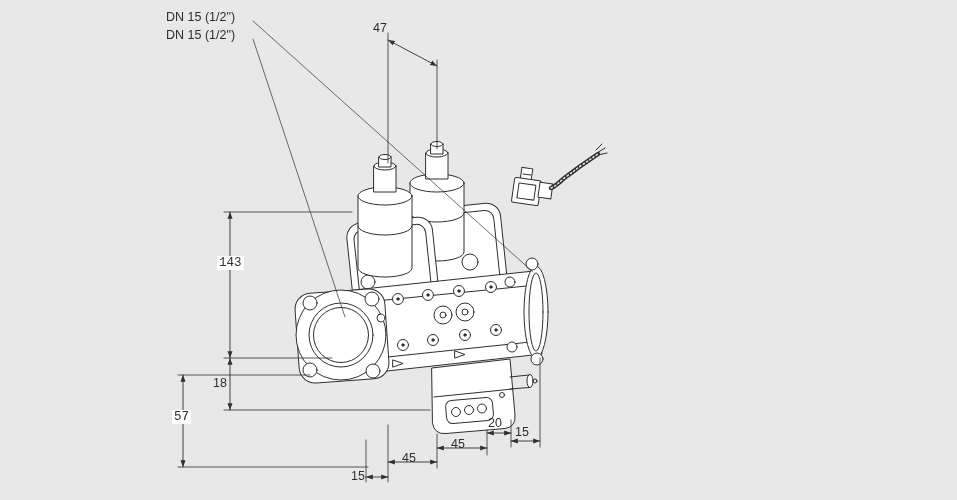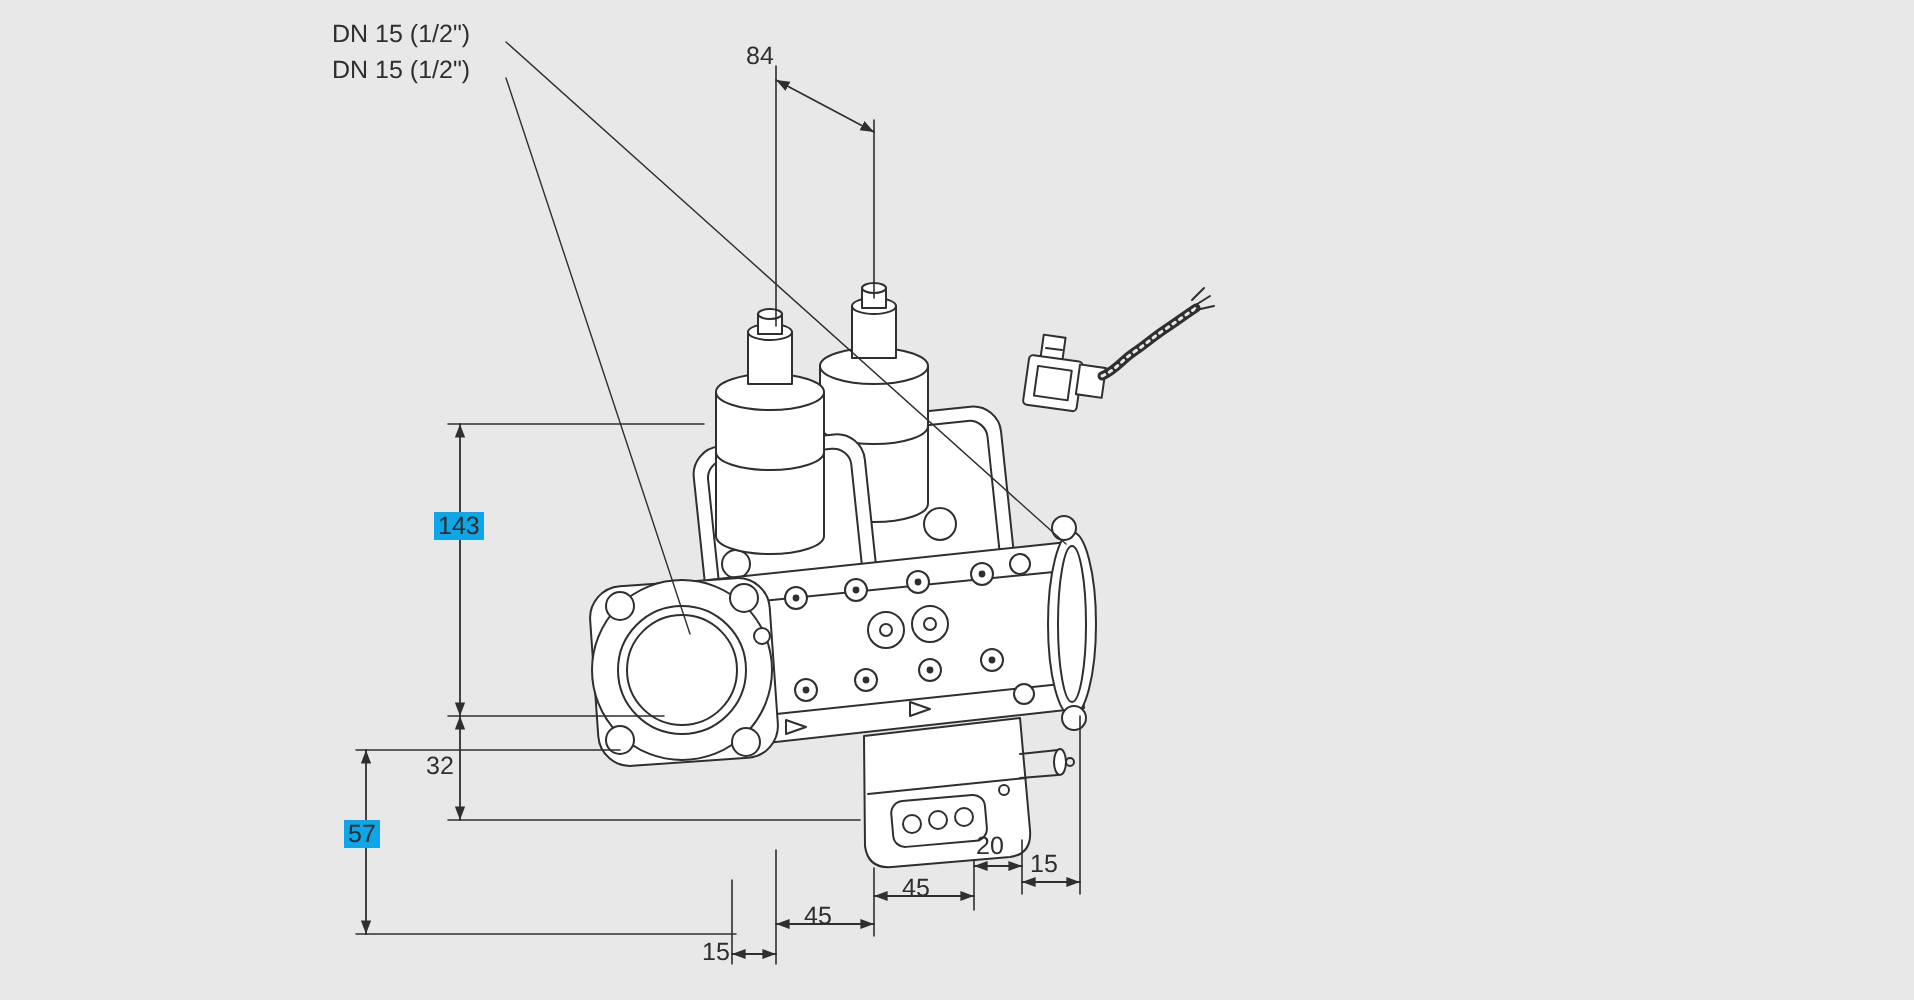--- a/index.html
+++ b/index.html
@@ -1,20 +1,20 @@
 <!DOCTYPE html>
 <html><head>
 <meta charset="utf-8">
 <style>
   html,body{margin:0;padding:0;background:#e8e8e8;}
   .stage{position:relative;width:957px;height:500px;background:#e8e8e8;overflow:hidden;
          font-family:"Liberation Sans",sans-serif;}
   .stage svg{position:absolute;left:0;top:0;}
   .lbl{position:absolute;font-size:12.5px;line-height:14px;color:#2e2e2e;white-space:pre;}
-  .lbl.bg{background:#0ea5e9;padding:0 2px;}
+  .lbl.bg{background:#ffffff;padding:0 2px;font-family:Liberation Mono, monospace;}
 </style>
 </head>
 <body>
 
 <div class="stage">
 
   <svg width="957" height="500" viewBox="0 0 957 500">
     <defs>
       <marker id="arw" viewBox="0 0 10 10" refX="8.5" refY="5" markerWidth="8" markerHeight="8" markerUnits="userSpaceOnUse" orient="auto-start-reverse">
         <path d="M0,1.8 L8.5,5 L0,8.2 Z" fill="#2f2f2f"></path>
@@ -149,23 +149,23 @@
         <path d="M437,448 L487,448" marker-start="url(#arw)" marker-end="url(#arw)"></path>
         <path d="M487,433 L511,433" marker-start="url(#arw)" marker-end="url(#arw)"></path>
         <path d="M511,441 L540,441" marker-start="url(#arw)" marker-end="url(#arw)"></path>
       </g>
     </g>
   </svg>
 
   <span class="lbl" style="left:166px;top:10px">DN 15 (1/2")</span>
   <span class="lbl" style="left:166px;top:28px">DN 15 (1/2")</span>
 
-  <span class="lbl" style="left:373px;top:21px">84</span>
+  <span class="lbl" style="left:373px;top:21px">47</span>
   <span class="lbl bg" style="left:217px;top:256px">143</span>
-  <span class="lbl" style="left:213px;top:376px">32</span>
+  <span class="lbl" style="left:213px;top:376px">18</span>
   <span class="lbl bg" style="left:172px;top:410px">57</span>
 
   <span class="lbl" style="left:351px;top:469px">15</span>
   <span class="lbl" style="left:402px;top:451px">45</span>
   <span class="lbl" style="left:451px;top:437px">45</span>
   <span class="lbl" style="left:488px;top:416px">20</span>
   <span class="lbl" style="left:515px;top:425px">15</span>
 
 </div>
 

